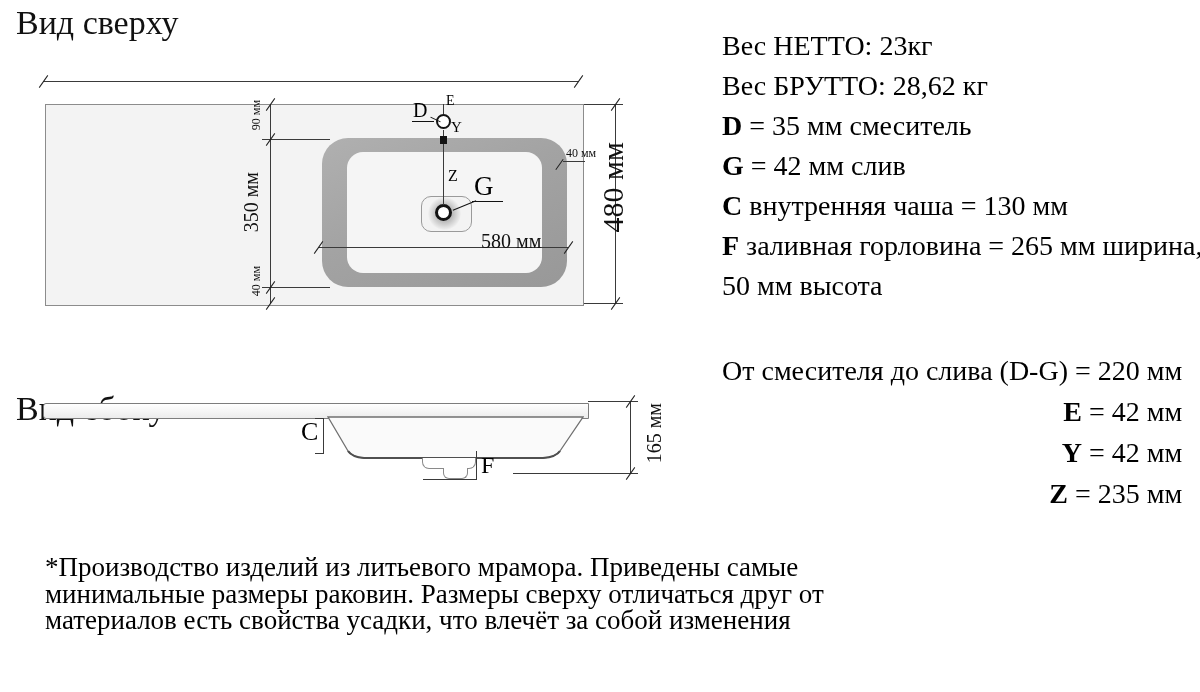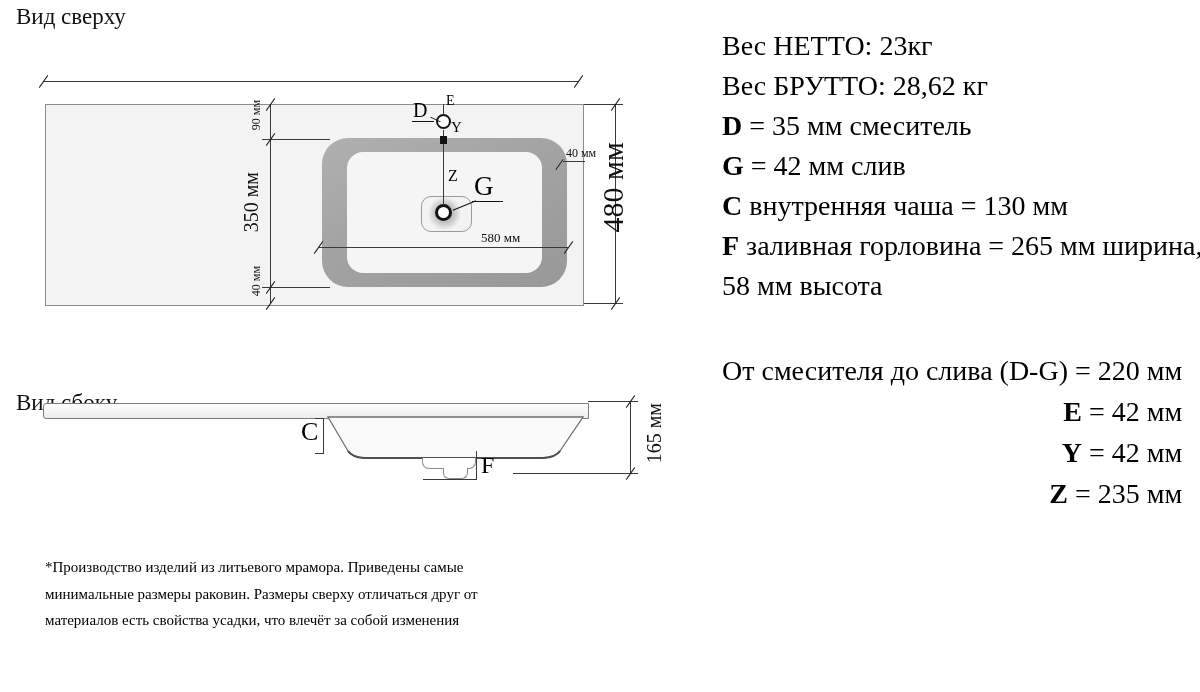--- a/index.html
+++ b/index.html
@@ -1,19 +1,19 @@
 <!DOCTYPE html>
 <html><head>
 <meta charset="utf-8">
 <style>
   html,body{margin:0;padding:0;background:#fff;}
   .stage{position:relative;width:1200px;height:692px;background:#ffffff;overflow:hidden;
          font-family:"Liberation Serif","DejaVu Serif",serif;color:#000;}
   .abs{position:absolute;}
-  .title{position:absolute;font-size:23px;color:#111;white-space:nowrap;}
+  .title{position:absolute;font-size:34px;color:#111;white-space:nowrap;}
   .hline{position:absolute;height:0;border-top:1px solid #3a3a3a;}
   .vline{position:absolute;width:0;border-left:1px solid #3a3a3a;}
   .slash{position:absolute;width:15px;height:0;border-top:1.6px solid #1f1f1f;transform:rotate(-55deg);}
   .vtext{position:absolute;writing-mode:vertical-rl;transform:rotate(180deg);line-height:1;white-space:nowrap;color:#111;}
   .dimtext{position:absolute;white-space:nowrap;color:#111;line-height:1;}
   .counter{position:absolute;left:45px;top:104px;width:537px;height:200px;background:#f3f3f3;border:1px solid #8c8c8c;}
   .basin-outer{position:absolute;left:322px;top:138px;width:245px;height:149px;border-radius:26px;
                background:linear-gradient(155deg,#b0b0b0 0%,#a3a3a3 45%,#989898 100%);}
   .basin-inner{position:absolute;left:347px;top:152px;width:195px;height:121px;border-radius:16px;background:#f5f5f5;}
   .drain-rect{position:absolute;left:421px;top:196px;width:49px;height:34px;border:1px solid #9a9a9a;border-radius:10px;background:#f3f3f3;}
@@ -25,21 +25,21 @@
   .callout{position:absolute;line-height:1;color:#000;}
   .callout.u{border-bottom:1.6px solid #111;}
   .slab{position:absolute;left:43px;top:403px;width:544px;height:14px;background:linear-gradient(#ffffff,#ececec);
         border:1px solid #7d7d7d;border-radius:3px 0 0 3px;}
   .stub1{position:absolute;left:422px;top:458px;width:52px;height:10px;background:#fff;border:1px solid #8a8a8a;border-top:none;border-radius:0 0 7px 7px;}
   .stub2{position:absolute;left:443px;top:468px;width:23px;height:10px;background:#fff;border:1px solid #8a8a8a;border-top:none;border-radius:0 0 6px 6px;}
   .specs{position:absolute;left:722px;font-size:28px;}
   .spec-line{line-height:40px;white-space:nowrap;}
   .specs2 .spec-line{line-height:41px;text-align:right;}
   .b{font-weight:bold;}
-  .note{position:absolute;left:45px;top:554px;font-size:15px;}
+  .note{position:absolute;left:45px;top:554px;font-size:27px;}
   .note div{line-height:26.6px;white-space:nowrap;}
   .leader{position:absolute;height:0;border-top:1.4px solid #111;}
 </style>
 </head>
 <body>
 
 <div class="stage">
 
   <div class="title" style="left:16px;top:4px;">Вид сверху</div>
 
@@ -83,21 +83,21 @@
   <div class="slash" style="left:263px;top:139px;"></div>
   <div class="slash" style="left:263px;top:287px;"></div>
   <div class="slash" style="left:263px;top:303px;"></div>
   <div class="vtext" style="left:250px;top:100px;font-size:12px;">90 мм</div>
   <div class="vtext" style="left:241px;top:172px;font-size:20px;">350 мм</div>
   <div class="vtext" style="left:250px;top:266px;font-size:12px;">40 мм</div>
 
   <div class="hline" style="left:318px;top:247px;width:250px;"></div>
   <div class="slash" style="left:311px;top:247px;"></div>
   <div class="slash" style="left:561px;top:247px;"></div>
-  <div class="dimtext" style="left:481px;top:231px;font-size:13px;">580 мм</div>
+  <div class="dimtext" style="left:481px;top:231px;font-size:20px;">580 мм</div>
 
   <div class="hline" style="left:563px;top:161px;width:22px;"></div>
   <div class="slash" style="left:553px;top:164px;width:13px;"></div>
   <div class="dimtext" style="left:566px;top:147px;font-size:12px;">40 мм</div>
 
   <div class="title" style="left:16px;top:346px;margin-top:44px;">Вид сбоку</div>
 
   <div class="slab"></div>
 
   <svg class="abs" style="left:327px;top:416px;" width="257" height="50" viewBox="0 0 257 50">
@@ -124,21 +124,21 @@
   <div class="slash" style="left:623px;top:473px;"></div>
   <div class="vtext" style="left:644px;top:403px;font-size:20px;">165 мм</div>
 
   <div class="specs" style="top:26px;">
     <div class="spec-line"><span class="b"></span><span>Вес НЕТТО: 23кг</span></div>
     <div class="spec-line"><span class="b"></span><span>Вес БРУТТО: 28,62 кг</span></div>
     <div class="spec-line"><span class="b">D</span><span> = 35 мм смеситель</span></div>
     <div class="spec-line"><span class="b">G</span><span> = 42 мм слив</span></div>
     <div class="spec-line"><span class="b">C</span><span> внутренняя чаша = 130 мм</span></div>
     <div class="spec-line"><span class="b">F</span><span> заливная горловина = 265 мм ширина,</span></div>
-    <div class="spec-line"><span class="b"></span><span>58 мм высота</span></div>
+    <div class="spec-line"><span class="b"></span><span>50 мм высота</span></div>
   </div>
 
   <div class="specs specs2" style="top:350px;">
     <div class="spec-line"><span class="b"></span><span>От смесителя до слива (D-G) = 220 мм</span></div>
     <div class="spec-line"><span class="b">E</span><span> = 42 мм</span></div>
     <div class="spec-line"><span class="b">Y</span><span> = 42 мм</span></div>
     <div class="spec-line"><span class="b">Z</span><span> = 235 мм</span></div>
   </div>
 
   <div class="note">

